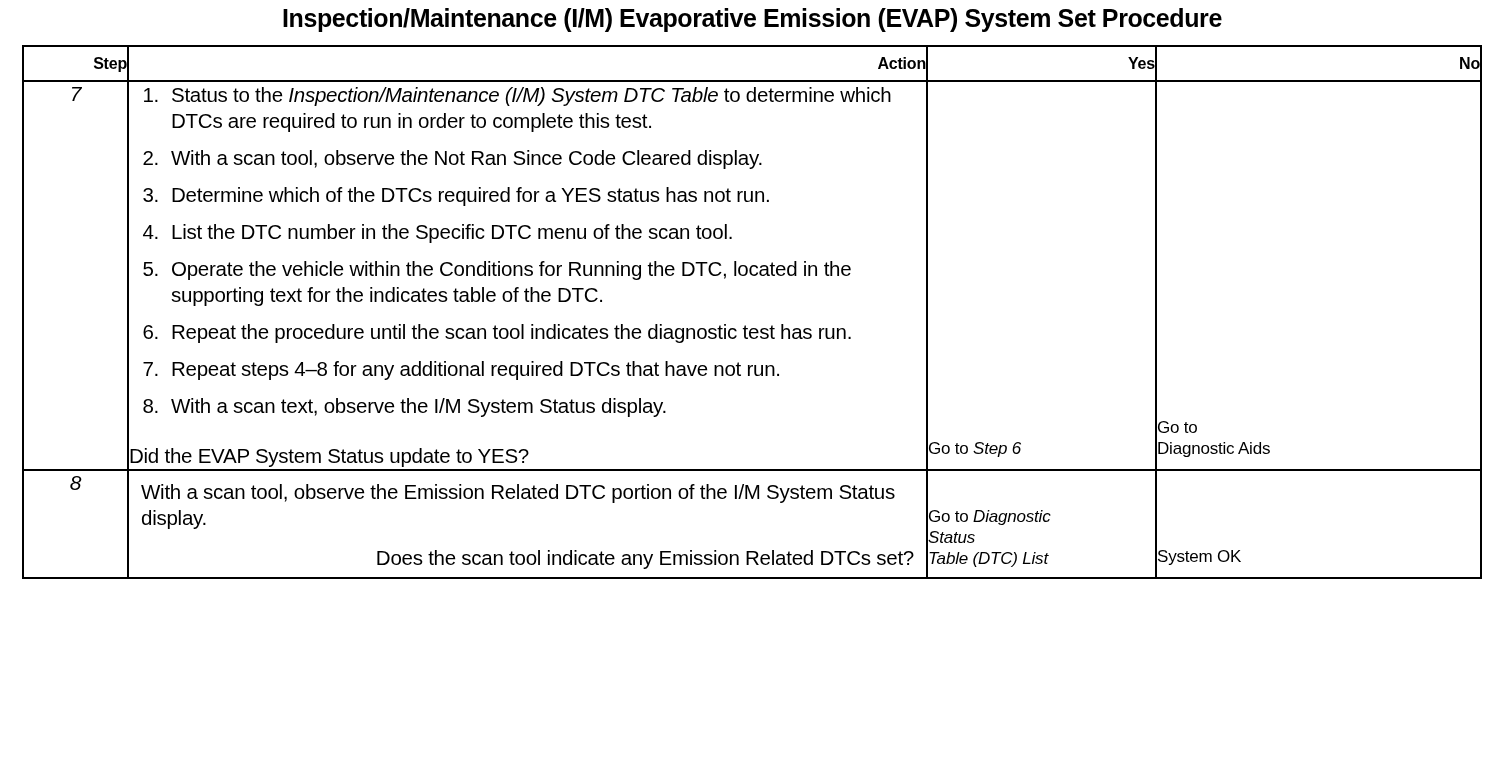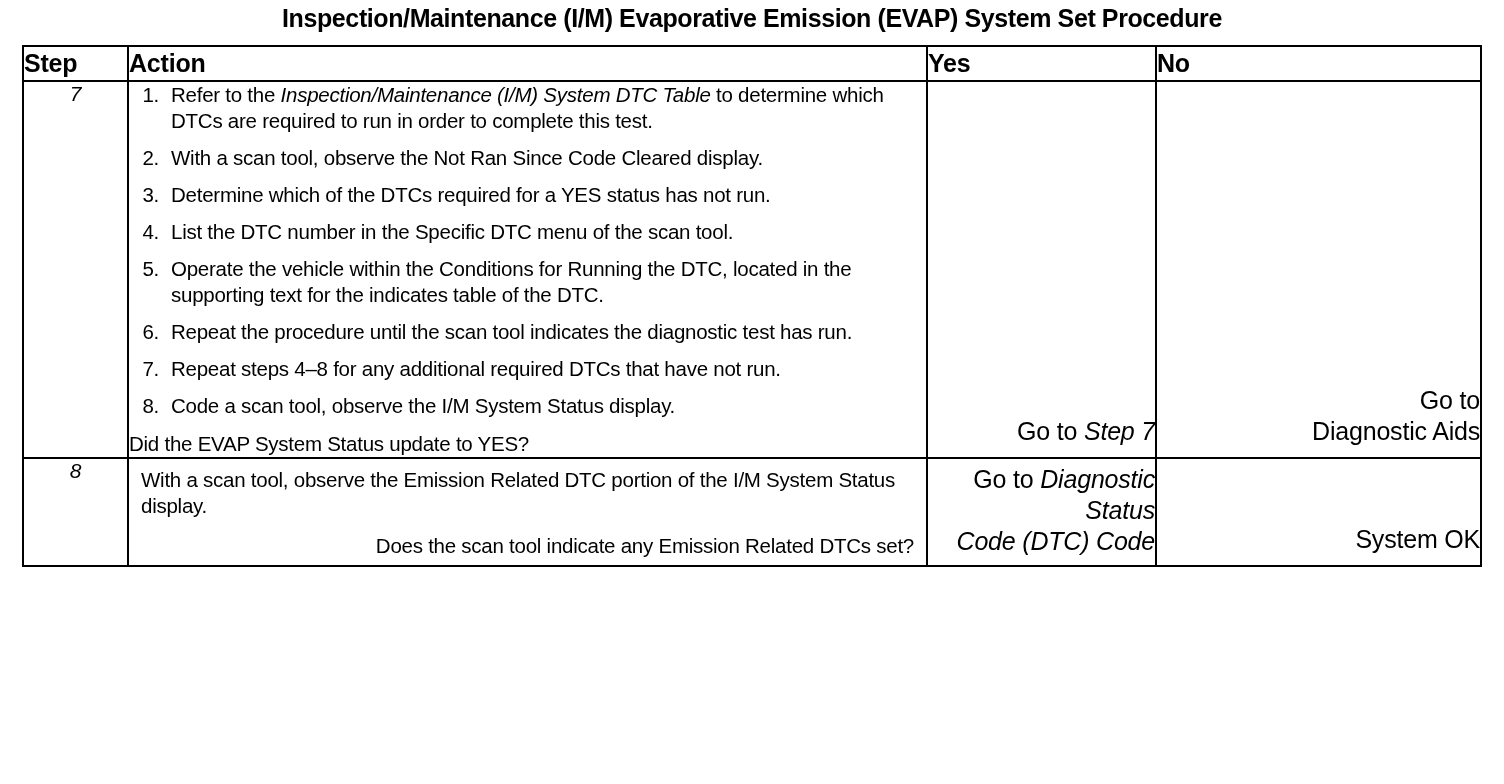--- a/index.html
+++ b/index.html
@@ -54,23 +54,23 @@
 
   
   .col-step   { width: 105px; }
   .col-action { width: 799px; }
   .col-yes    { width: 229px; }
   .col-no     { width: 325px; }
 
   
   .hdr th {
     height: 33px;
-    text-align: left;
+    text-align: right;
     vertical-align: middle;
-    font-size: 25px;
+    font-size: 16px;
     font-weight: bold;
     letter-spacing: -0.2px;
   }
 
   
   .step-cell {
     text-align: center;
     vertical-align: middle;
     font-size: 21px;
     font-style: italic;
@@ -103,39 +103,39 @@
     margin-bottom: 0;
   }
   ol.steps > li .num {
     position: absolute;
     left: 0;
     top: 0;
     width: 30px;
     text-align: right;
   }
   .question-line {
-    margin-top: 12px;
+    margin-top: 24px;
     padding-left: 0;
   }
   .plain-line {
     margin: 0;
   }
   .plain-line + .plain-line {
     margin-top: 14px;
     text-align: right;
   }
   em.ref {
     font-style: italic;
   }
 
   
   .result-cell {
-    text-align: right;
+    text-align: left;
     vertical-align: bottom;
-    font-size: 25px;
+    font-size: 17px;
     line-height: 1.25;
     letter-spacing: -0.2px;
     padding: 0 6px 10px 6px;
   }
   .result-cell.mid {
     vertical-align: bottom;
     padding-bottom: 8px;
   }
   .result-cell.low {
     vertical-align: bottom;
@@ -170,69 +170,69 @@
     </thead>
 
     <tbody>
 
       <tr>
         <td class="step-cell">7</td>
 
         <td class="action-cell">
           <ol class="steps">
             <li>
-              <span class="num">1.</span><span>Refer to the </span><em class="ref">Inspection/Maintenance (I/M) System DTC Table</em><span> to determine which DTCs are required to run in order to complete this test.</span>
+              <span class="num">1.</span><span>Status to the </span><em class="ref">Inspection/Maintenance (I/M) System DTC Table</em><span> to determine which DTCs are required to run in order to complete this test.</span>
             </li>
             <li>
               <span class="num">2.</span><span>With a scan tool, observe the Not Ran Since Code Cleared display.</span>
             </li>
             <li>
               <span class="num">3.</span><span>Determine which of the DTCs required for a YES status has not run.</span>
             </li>
             <li>
               <span class="num">4.</span><span>List the DTC number in the Specific DTC menu of the scan tool.</span>
             </li>
             <li>
               <span class="num">5.</span><span>Operate the vehicle within the Conditions for Running the DTC, located in the supporting text for the indicates table of the DTC.</span>
             </li>
             <li>
               <span class="num">6.</span><span>Repeat the procedure until the scan tool indicates the diagnostic test has run.</span>
             </li>
             <li>
               <span class="num">7.</span><span>Repeat steps 4–8 for any additional required DTCs that have not run.</span>
             </li>
             <li>
-              <span class="num">8.</span><span>Code a scan tool, observe the I/M System Status display.</span>
+              <span class="num">8.</span><span>With a scan text, observe the I/M System Status display.</span>
             </li>
           </ol>
           <div class="question-line">Did the EVAP System Status update to YES?</div>
         </td>
 
         <td class="result-cell low">
-          <span>Go to </span><span class="it">Step 7</span>
+          <span>Go to </span><span class="it">Step 6</span>
         </td>
 
         <td class="result-cell low">
           <div>Go to</div>
           <div>Diagnostic Aids</div>
         </td>
       </tr>
 
       <tr>
         <td class="step-cell">8</td>
 
         <td class="action-cell compact">
           <div class="plain-line">With a scan tool, observe the Emission Related DTC portion of the I/M System Status display.</div>
           <div class="plain-line">Does the scan tool indicate any Emission Related DTCs set?</div>
         </td>
 
         <td class="result-cell mid">
           <div><span>Go to </span><span class="it">Diagnostic</span></div>
           <div class="it">Status</div>
-          <div class="it">Code (DTC) Code</div>
+          <div class="it">Table (DTC) List</div>
         </td>
 
         <td class="result-cell low">
           <div>System OK</div>
         </td>
       </tr>
     </tbody>
   </table>
 
 </div>

